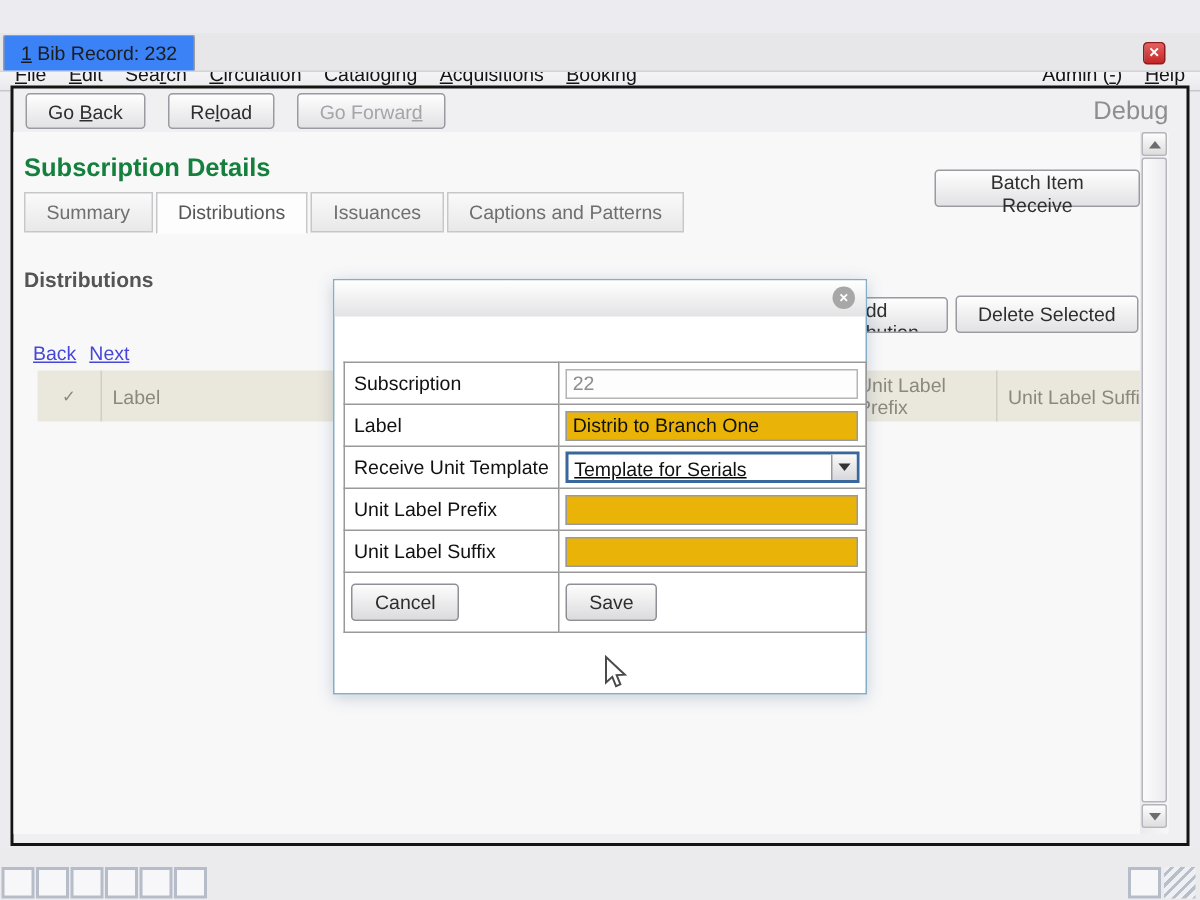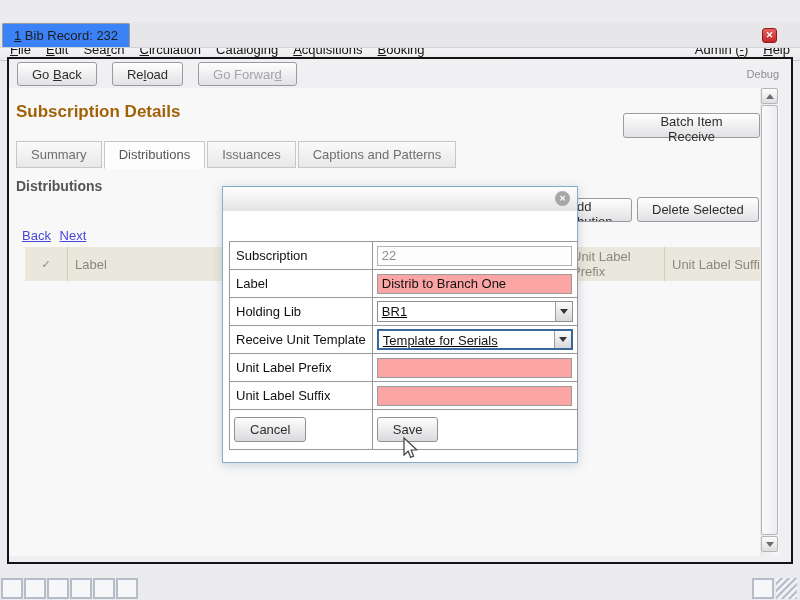--- a/index.html
+++ b/index.html
@@ -26,26 +26,26 @@
     font-size:9px; font-weight:bold; text-align:center; line-height:13px; }
 
   
   .frame { position:absolute; left:7px; top:57px; width:786px; height:507px;
     border:2px solid #141414; background:#f0f0f3; }
   .toolbar { position:absolute; left:0; top:0; width:100%; height:30px;
     display:flex; align-items:center; gap:15px; padding:0 8px; }
   .btn { height:24px; padding:0 14px; font-size:13px; font-family:"Liberation Sans",sans-serif;
     color:#2e2e2e; background:linear-gradient(#fefefe,#e2e2e5); border:1px solid #9a9aa1; border-radius:3px; }
   .btn.disabled { color:#a4a4a9; }
-  .debug { margin-left:auto; color:#8d8d92; font-size:11px; padding-right:4px; }
+  .debug { margin-left:auto; color:#8d8d92; font-size:17px; padding-right:4px; }
 
   .content { position:absolute; left:0; top:29px; width:751px; height:468px; background:#f8f8f9; }
-  .page-title { position:absolute; left:7px; top:14px; font-size:17px; font-weight:bold; color:#a16207; }
+  .page-title { position:absolute; left:7px; top:14px; font-size:17px; font-weight:bold; color:#15803d; }
   .batch-btn { position:absolute; left:614px; top:25px; height:25px; }
-  .doc-tabs { position:absolute; left:7px; top:53px; display:flex;text-align:center; }
+  .doc-tabs { position:absolute; left:7px; top:40px; display:flex;text-align:center; }
   .doc-tab { height:27px; line-height:26px; padding:0 14px; font-size:13px; color:#6f6f6f;
     background:linear-gradient(#fafafa,#e8e8e9); border:1px solid #c7c7c9; margin-right:2px; }
   .doc-tab.active { background:#fdfdfe; color:#565656; border-bottom-color:#fdfdfe; height:28px; }
   .section-title { position:absolute; left:7px; top:90px; font-size:14px; font-weight:bold; color:#555; }
   .add-dist-btn { position:absolute; left:519px; top:110px; width:104px; height:24px; overflow:hidden; }
   .del-sel-btn  { position:absolute; left:628px; top:109px; height:25px; }
   .pager { position:absolute; left:13px; top:140px; font-size:13px; }
   .pager a { color:#4646d8; text-decoration:underline; margin-right:5px; cursor:pointer; }
   .grid-header { position:absolute; left:16px; top:159px; width:735px; height:34px;
     background:#eae7dc; display:flex; align-items:center; font-size:13px; color:#8b887e; }
@@ -71,21 +71,21 @@
   .dialog { position:absolute; left:222px; top:186px; width:356px; height:277px; z-index:20;
     background:#fff; border:1px solid #84adc8; box-shadow:0 2px 10px rgba(60,90,120,.25); }
   .dialog-titlebar { position:absolute; left:0; top:0; width:100%; height:24px;
     background:linear-gradient(#ffffff,#e4e4e6); border-bottom:1px solid #e3e3e5; }
   .dialog-close { position:absolute; right:7px; top:4px; width:15px; height:15px; border-radius:50%;
     background:#a7a7a7; color:#fff; font-size:8px; font-weight:bold; text-align:center; line-height:15px; }
   .dialog-table { position:absolute; left:6px; top:54px; width:344px; border-collapse:collapse; font-size:13px; }
   .dialog-table td { border:1px solid #999; }
   td.dl { width:139px; padding:6px 6px; color:#111; white-space:nowrap; }
   td.dv { padding:3px 4px;text-decoration:underline; }
-  .txt { width:195px; height:20px; border:1px solid #9a9a9a; background:#fca5a5;
+  .txt { width:195px; height:20px; border:1px solid #9a9a9a; background:#eab308;
     font-family:"Liberation Sans",sans-serif; font-size:13px; padding:1px 4px; color:#111; }
   .txt:disabled { border-color:#b4b4b4; color:#8e8e8e; background:#fdfdfd; }
   .menulist { width:196px; height:21px; display:flex; align-items:stretch;
     border:1px solid #8f8f8f; background:#fff; }
   .menulist.focused { border:2px solid #39679b; }
   .ml-text { flex:1; padding:1px 4px; line-height:17px; white-space:nowrap; overflow:hidden; color:#111; }
   .ml-btn { width:17px; display:flex; align-items:center; justify-content:center;
     background:linear-gradient(#fafafa,#d8d8dc); border-left:1px solid #9a9aa0; }
   .ml-tri { width:0; height:0; border:4px solid transparent; border-top:5px solid #333; margin-bottom:-4px; }
   tr.btn-row td { height:40px; border:1px solid #999; vertical-align:middle; }
@@ -183,31 +183,20 @@
       <tbody>
           <tr>
         <td class="dl">Subscription</td>
         <td class="dv"><input class="txt" disabled="" value="22" style=""></td>
       </tr>
       <tr>
         <td class="dl">Label</td>
         <td class="dv"><input class="txt" value="Distrib to Branch One" style=""></td>
       </tr>
       <tr>
-        <td class="dl">Holding Lib</td>
-        <td class="dv">
-          <div class="menulist">
-            <span class="ml-text">BR1</span>
-            <span class="ml-btn">
-                  <span class="ml-tri"></span>
-                </span>
-          </div>
-        </td>
-      </tr>
-      <tr>
         <td class="dl">Receive Unit Template</td>
         <td class="dv">
           <div class="menulist focused">
             <span class="ml-text">Template for Serials</span>
             <span class="ml-btn">
                   <span class="ml-tri"></span>
                 </span>
           </div>
         </td>
       </tr>

